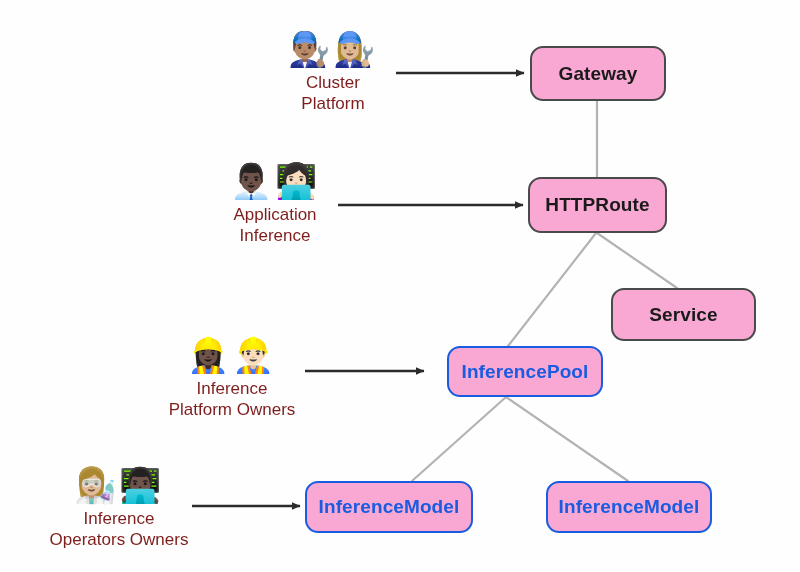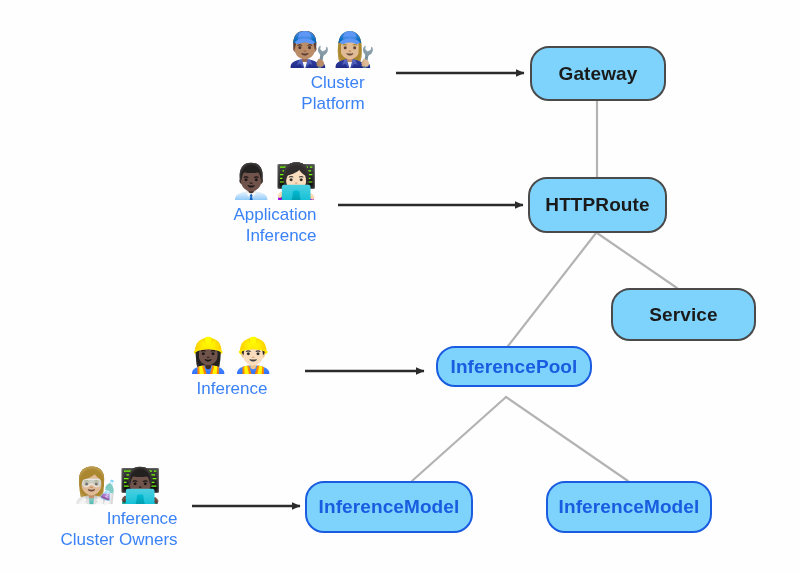--- a/index.html
+++ b/index.html
@@ -23,22 +23,22 @@
     top: 0;
     width: 800px;
     height: 572px;
   }
   .node {
     position: absolute;
     box-sizing: border-box;
     display: flex;
     align-items: center;
     justify-content: center;
-    background: #7dd3fc;
-    border-radius: 19px;
+    background: #f9a8d4;
+    border-radius: 13px;
     font-weight: bold;
     letter-spacing: 0.1px;
     white-space: nowrap;
   }
   .node.dark {
     border: 2px solid #4a4a4a;
     color: #1a1a1a;
   }
   .node.blue {
     border: 2.5px solid #1a5ce0;
@@ -55,24 +55,24 @@
     font-size: 34px;
     line-height: 40px;
     letter-spacing: 2px;
     font-family: "DejaVu Sans", sans-serif;
     height: 42px;
     display: flex;
     align-items: center;
   }
   .persona-label {
     margin-top: 2px;
-    text-align: right;
+    text-align: center;
     font-size: 17px;
     line-height: 21px;
-    color: #3b82f6;
+    color: #7f1d1d;
     font-family: "Liberation Sans", sans-serif;
   }
   .persona-label span {
     display: block;
   }
 </style>
 </head>
 <body>
 
 <div id="canvas">
@@ -105,21 +105,21 @@
   </div>
 
   <div class="node dark" style="left:611px; top:288px; width:145px; height:53px; font-size:19px;">
     <span>Service</span>
   </div>
 
   <div class="node dark" style="left:528px; top:177px; width:139px; height:56px; font-size:19px;">
     <span>HTTPRoute</span>
   </div>
 
-  <div class="node blue" style="left:436px; top:346px; width:156px; height:41px; font-size:19px;">
+  <div class="node blue" style="left:447px; top:346px; width:156px; height:51px; font-size:19px;">
     <span>InferencePool</span>
   </div>
 
   <div class="node blue" style="left:305px; top:481px; width:168px; height:52px; font-size:19px;">
     <span>InferenceModel</span>
   </div>
 
   <div class="node blue" style="left:546px; top:481px; width:166px; height:52px; font-size:19px;">
     <span>InferenceModel</span>
   </div>
@@ -137,24 +137,25 @@
     <div class="persona-label">
       <span>Application</span>
       <span>Inference</span>
     </div>
   </div>
 
   <div class="persona" style="left:127px; top:334px;">
     <div class="persona-emojis">👷🏿‍♀️👷🏻‍♂️</div>
     <div class="persona-label">
       <span>Inference</span>
+      <span>Platform Owners</span>
     </div>
   </div>
 
   <div class="persona" style="left:14px; top:464px;">
     <div class="persona-emojis">👩🏼‍🔬👨🏿‍💻</div>
     <div class="persona-label">
       <span>Inference</span>
-      <span>Cluster Owners</span>
+      <span>Operators Owners</span>
     </div>
   </div>
 
 </div>
 
 </body></html>

